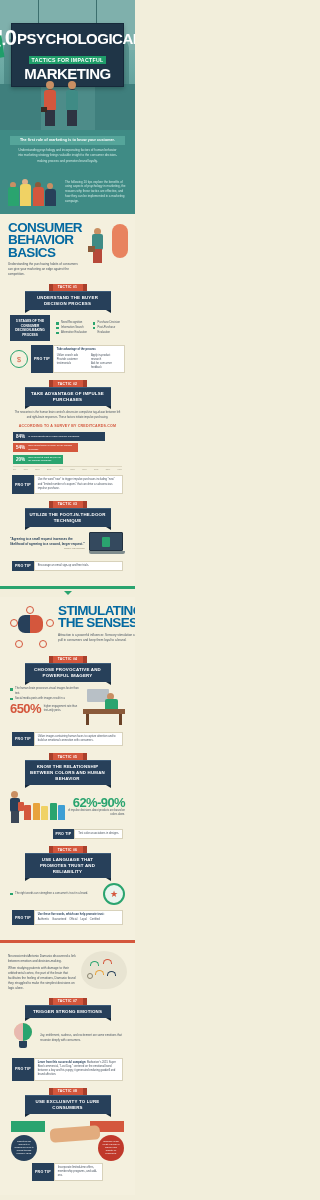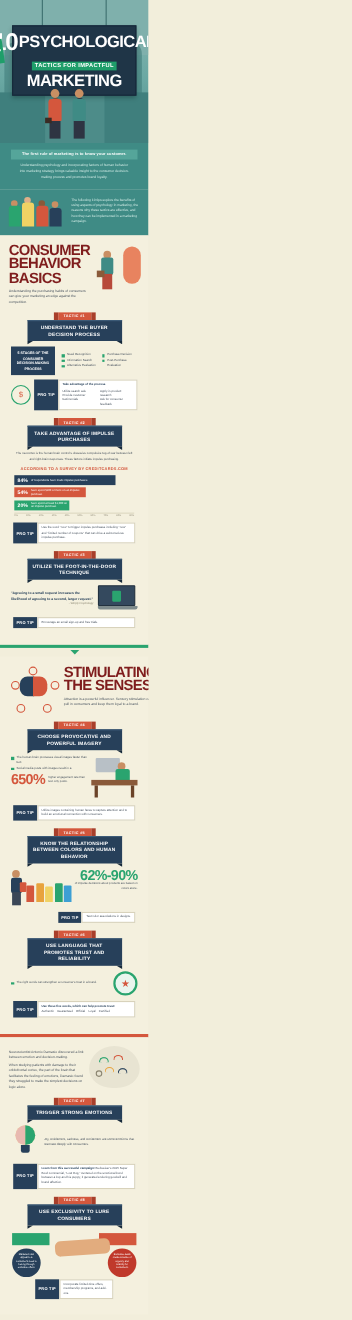--- a/index.html
+++ b/index.html
@@ -46,21 +46,21 @@
   .intro-body { color:#cde9e3; font-size:3.1px; text-align:center; line-height:1.65; padding:3px 6px 0; }
   .intro2 { display:flex; gap:5px; align-items:center; padding:6px 8px 8px; background:#3f8b85; }
   .team { width:52px; height:28px; position:relative; flex:0 0 52px; }
   .team .m { position:absolute; bottom:0; width:11px; height:19px; border-radius:3px 3px 0 0; }
   .team .hd { position:absolute; width:6px;height:6px;border-radius:50%; }
   .intro2 p { color:#cde9e3; font-size:3px; line-height:1.6; }
 
   
   .sect { background:#f4f0de; position:relative; padding:8px 8px 10px; }
   .secthead { display:flex; gap:4px; align-items:flex-start; }
-  .secthead h2 { color:#7f1d1d; font-size:13.5px; line-height:12.5px; font-weight:bold; letter-spacing:-.6px; }
+  .secthead h2 { color:#0369a1; font-size:13.5px; line-height:12.5px; font-weight:bold; letter-spacing:-.6px; }
   .secthead p { color:#4a5560; font-size:3.1px; line-height:1.6; margin-top:3px; }
   .divider { height:3px; background:#d4573d; }
   .divider.green { background:#2aa46f; }
 
   
   .tactic { margin:7px auto 5px; width:86px; position:relative; }
   .tactic .tag { background:#d4573d; color:#fff; font-size:3.4px; font-weight:bold; text-align:center; padding:1.5px 0; letter-spacing:.3px; position:relative; width:30px; margin:0 auto; }
   .tactic .tag:before,.tactic .tag:after{content:"";position:absolute;top:0;width:4px;height:100%;background:#a83f2b;}
   .tactic .tag:before{left:-4px;} .tactic .tag:after{right:-4px;}
   .tactic .bar { background:#27405a; color:#fff; font-size:4.4px; font-weight:bold; text-align:center; padding:3px 4px; line-height:1.35; letter-spacing:.2px; border-top:1px solid #3d5b78; position:relative; }
@@ -330,21 +330,21 @@
     <div class="protip">
       <div class="lbl">PRO TIP</div>
       <div class="txt">Utilize images containing human faces to capture attention and to build an emotional connection with consumers.</div>
     </div>
 
     <div class="tactic">
       <div class="tag">TACTIC #5</div>
       <div class="bar">KNOW THE RELATIONSHIP BETWEEN COLORS AND HUMAN BEHAVIOR</div>
     </div>
 
-    <div style="display:flex;gap:4px;margin:5px 2px">
+    <div style="display:flex;gap:4px;align-items:center;margin:5px 2px">
       <div style="flex:0 0 50px">
         <div style="position:relative;height:34px">
           <div style="position:absolute;left:1px;top:1px;width:7px;height:7px;border-radius:50%;background:#c98f63"></div>
           <div style="position:absolute;left:0;top:8px;width:10px;height:14px;background:#27405a;border-radius:2px"></div>
           <div style="position:absolute;left:1px;top:21px;width:8px;height:12px;background:#3b4757"></div>
           <div style="position:absolute;left:8px;top:12px;width:6px;height:9px;background:#d4573d;border-radius:1px"></div>
           <div class="shirts" style="position:absolute;left:14px;top:8px">
             <i style="height:15px;background:#d4573d"></i>
             <i style="height:17px;background:#e8a33d"></i>
             <i style="height:14px;background:#f0d264"></i>

